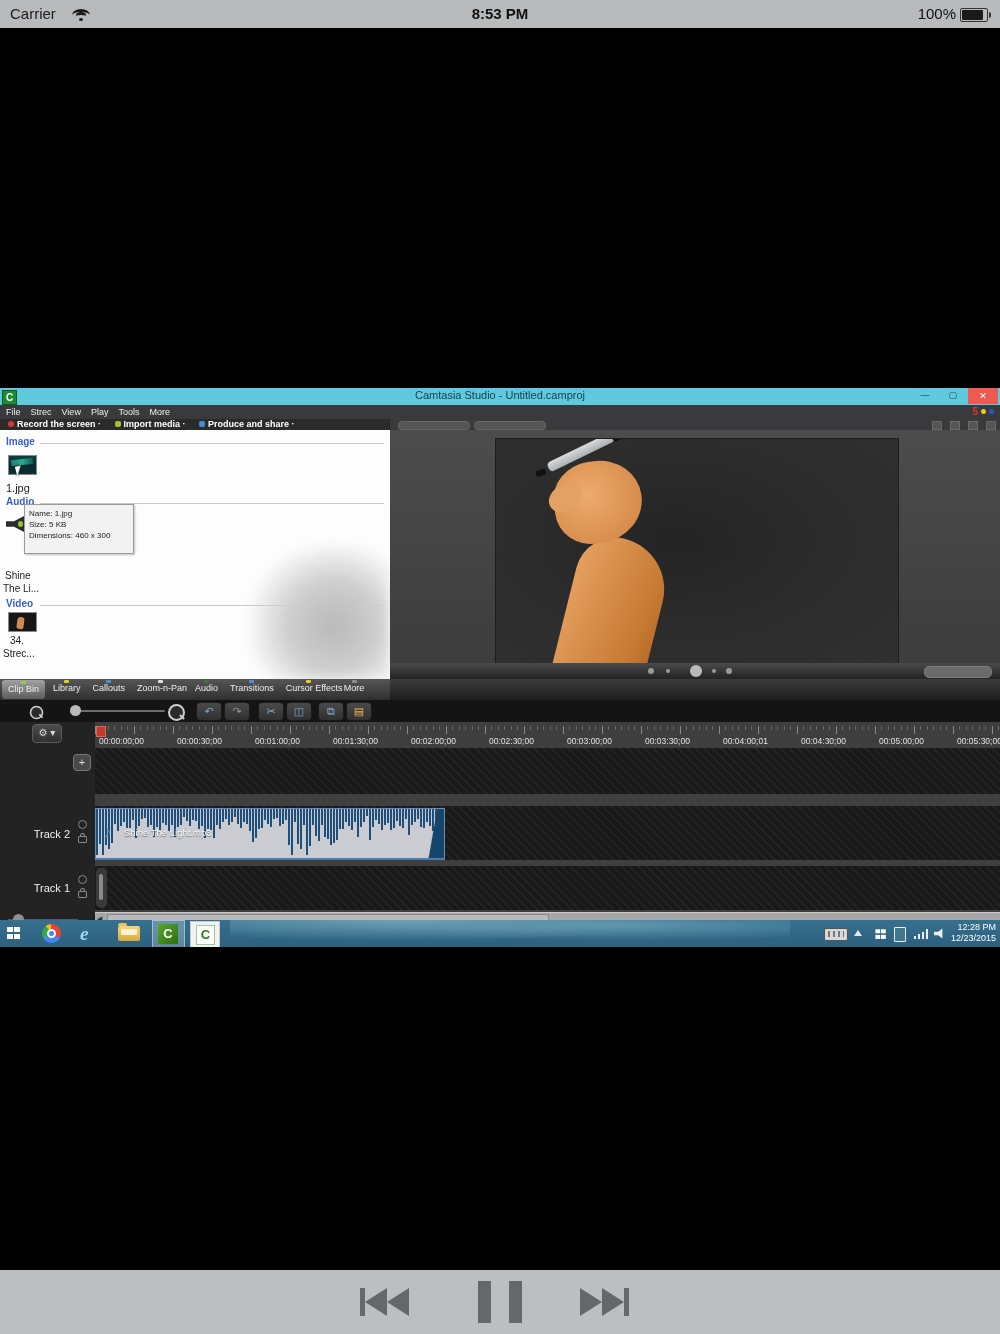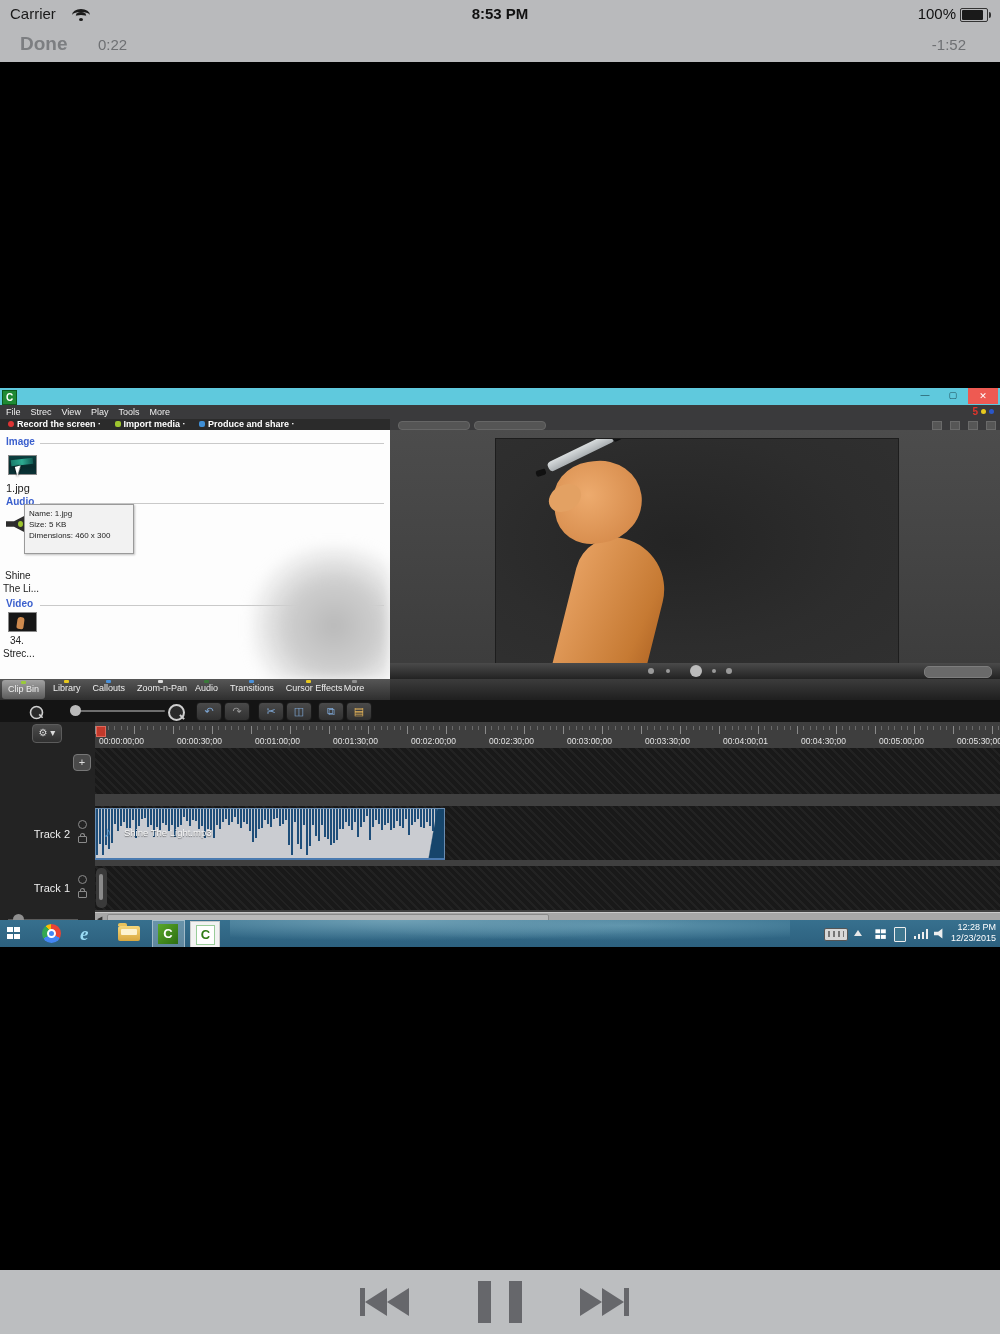--- a/index.html
+++ b/index.html
@@ -191,35 +191,28 @@
         <i class="w3"></i>
       </span>
     <div class="abs" id="clock-ios">8:53 PM</div>
     <span class="abs" id="battery-pct">100%</span>
     <span class="abs battery">
         <span class="fill"></span>
         <span class="nub"></span>
       </span>
   </div>
 
-  <div class="abs" id="scrub-row">
-    <span class="abs" id="done-btn">Done</span>
-    <span class="abs" id="elapsed">0:22</span>
-    <div class="abs" id="scrub-track"></div>
-    <div class="abs" id="scrub-fill"></div>
-    <div class="abs" id="scrub-knob"></div>
-    <span class="abs" id="remaining">-1:52</span>
-  </div>
 
   <div class="abs letterbox" style="top:62px;height:326px;"></div>
 
   <div class="abs" id="cam">
 
     <div class="abs" id="titlebar">
       <div class="abs" id="cam-icon">C</div>
+      <div class="abs" id="cam-title">Camtasia Studio - Untitled.camproj</div>
       <div class="abs winbtn" id="btn-min">—</div>
       <div class="abs winbtn" id="btn-max">▢</div>
       <div class="abs" id="btn-close">✕</div>
     </div>
 
     <div class="abs" id="menubar">
       <span class="abs" id="menu-badge">5</span>
       <span class="abs dot" id="dot-y"></span>
       <span class="abs dot" id="dot-b"></span>
     <span class="mi">File</span><span class="mi">Strec</span><span class="mi">View</span><span class="mi">Play</span><span class="mi">Tools</span><span class="mi">More</span></div>

